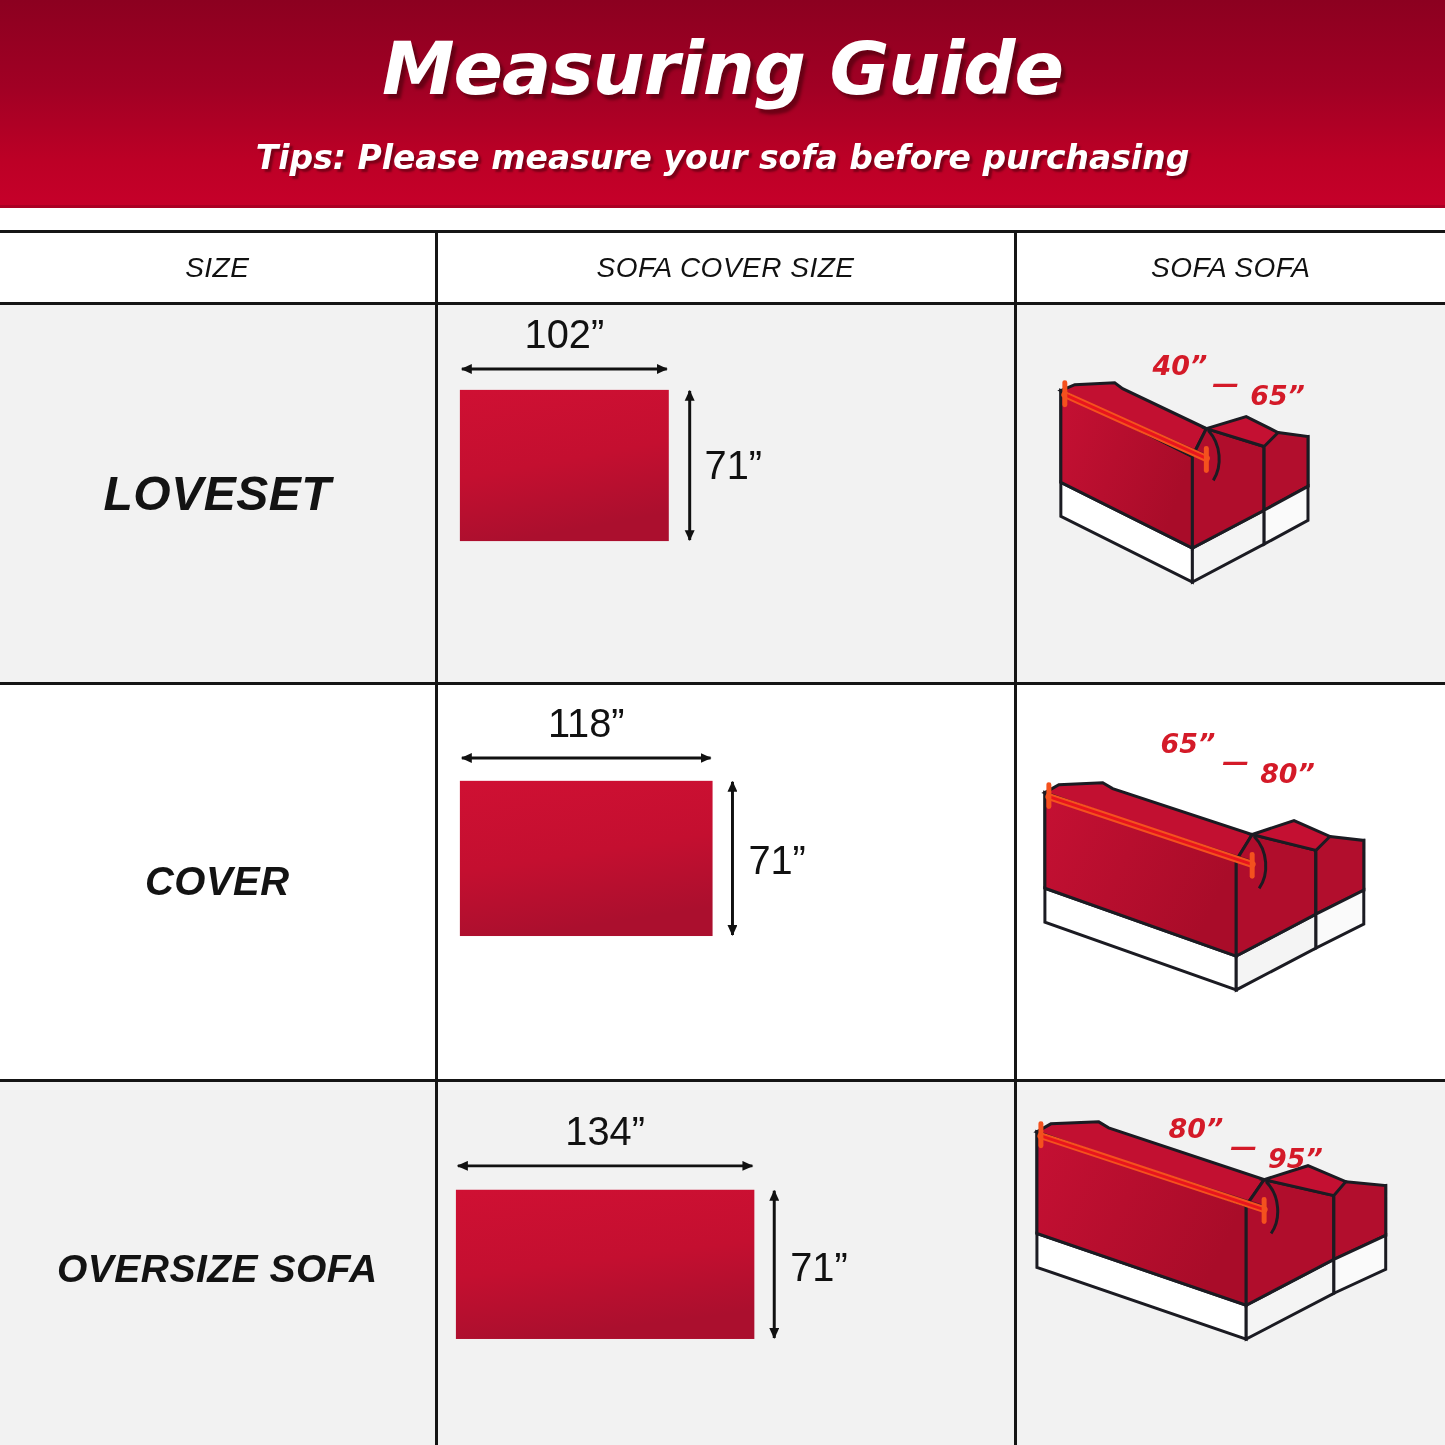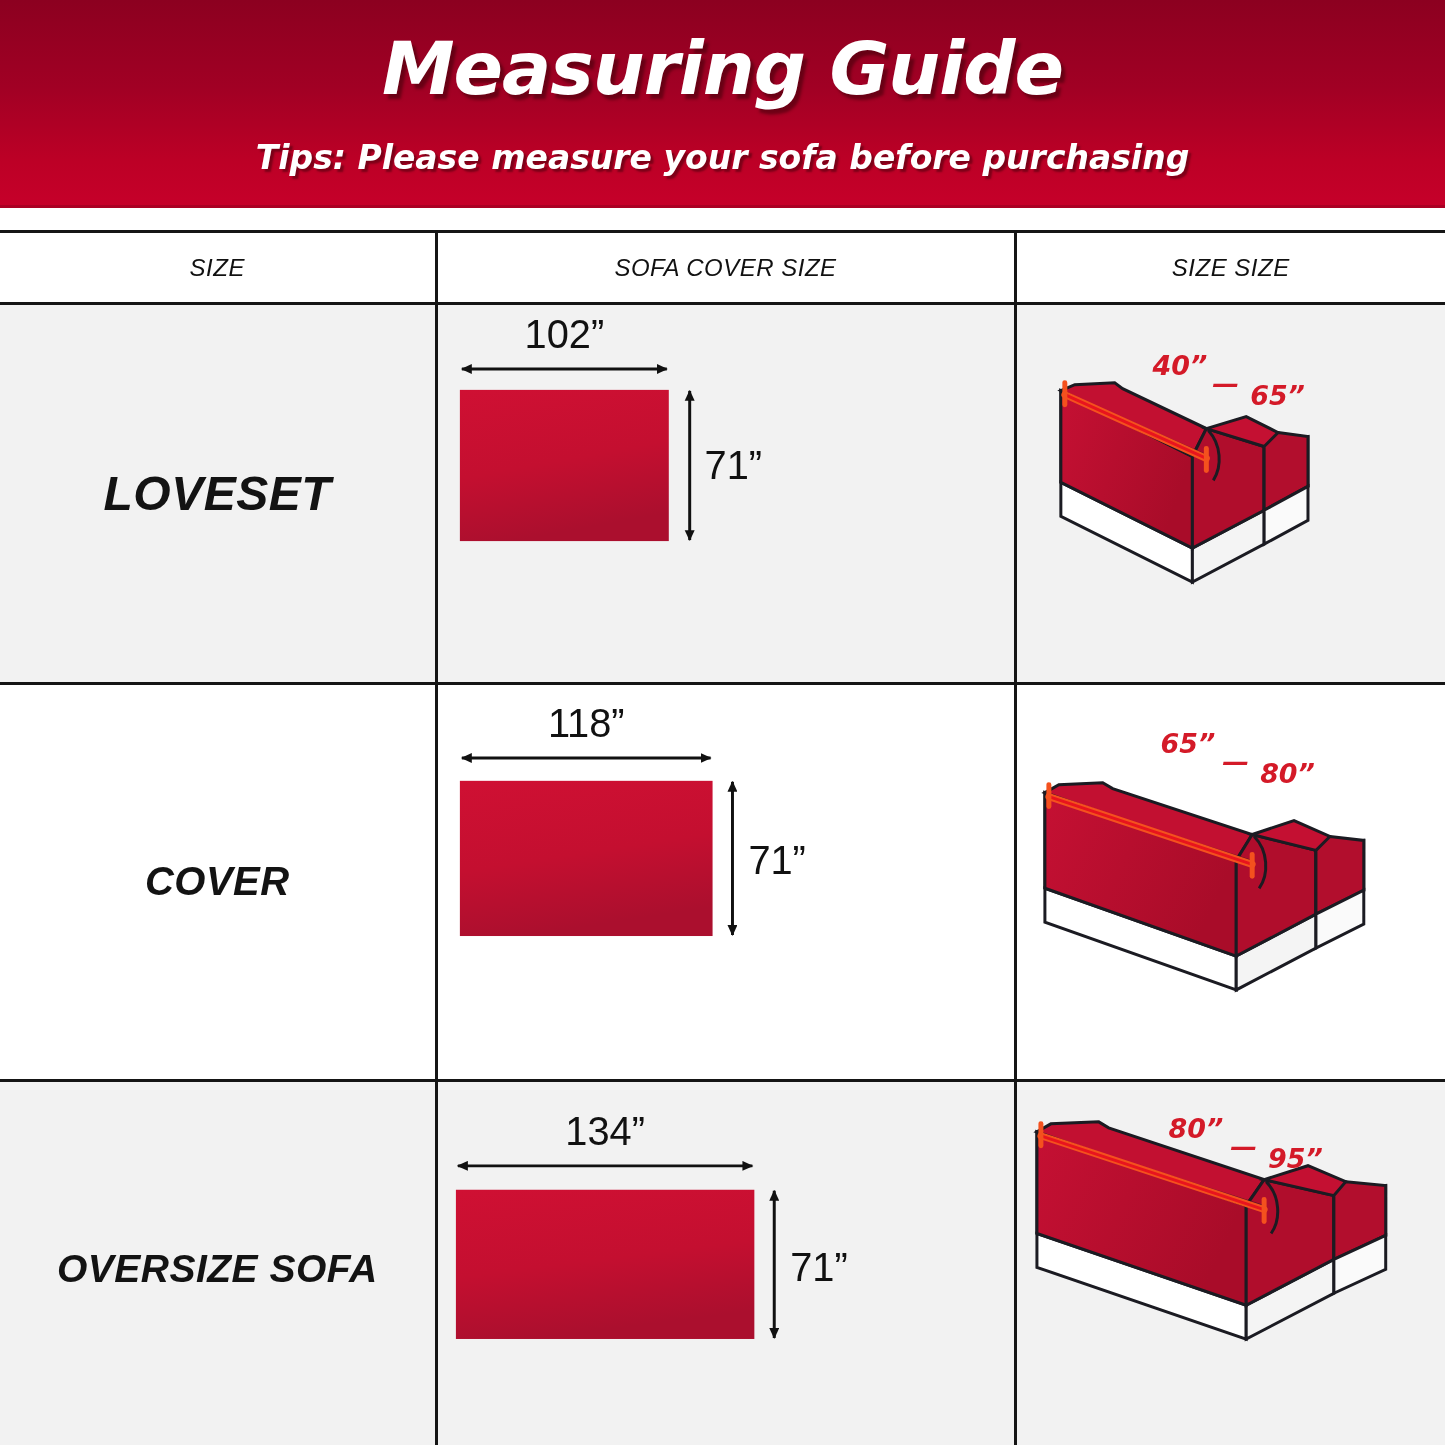--- a/index.html
+++ b/index.html
@@ -62,21 +62,21 @@
     border-top: 3px solid #151515;
     border-bottom: 3px solid #151515;
     vertical-align: middle;
     position: relative;
   }
   table.guide th + th, table.guide td + td { border-left: 3px solid #151515; text-align: center; }
 
   thead th {
     height: 72px;
     background: #ffffff;
-    font-size: 24px;
+    font-size: 28px;
     font-weight: normal;
     font-style: italic;
     letter-spacing: 0.5px;
     color: #111111;
     text-align: center;
     font-family: "Liberation Sans", sans-serif;
   }
 
   tbody tr.shade td { background: #f2f2f2; }
   tbody tr.plain td { background: #ffffff; margin-top: 24px; }
@@ -130,21 +130,21 @@
     <table class="guide">
       <colgroup>
         <col class="c-size">
           <col class="c-cover">
           <col class="c-sofa">
       </colgroup>
       <thead>
         <tr>
           <th>SIZE</th>
           <th>SOFA COVER SIZE</th>
-          <th>SIZE SIZE</th>
+          <th>SOFA SOFA</th>
         </tr>
       </thead>
       <tbody>
 
         <tr class="shade r1">
           <td class="size-cell">LOVESET</td>
           <td class="cover-cell">
             <div class="cell-inner">
               <svg class="svg-fit" viewBox="0 0 579 378" preserveAspectRatio="xMidYMid meet">
                 <defs>

